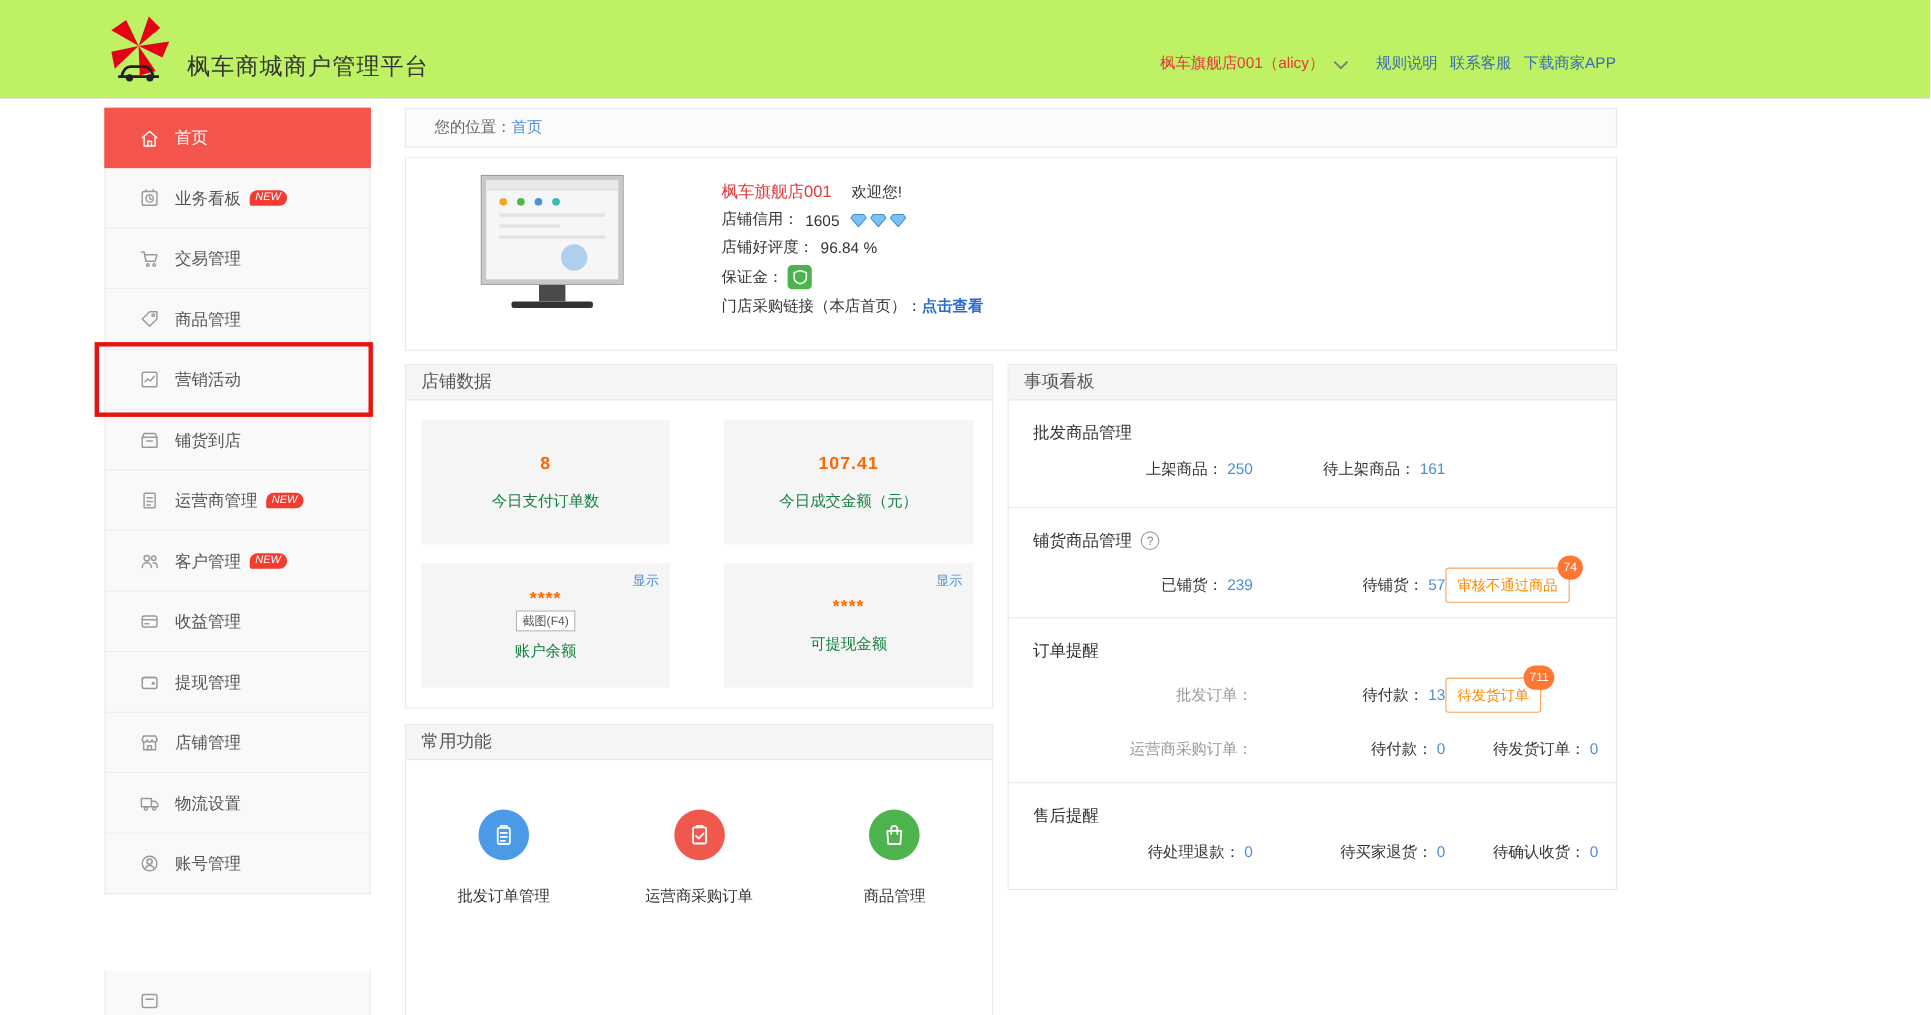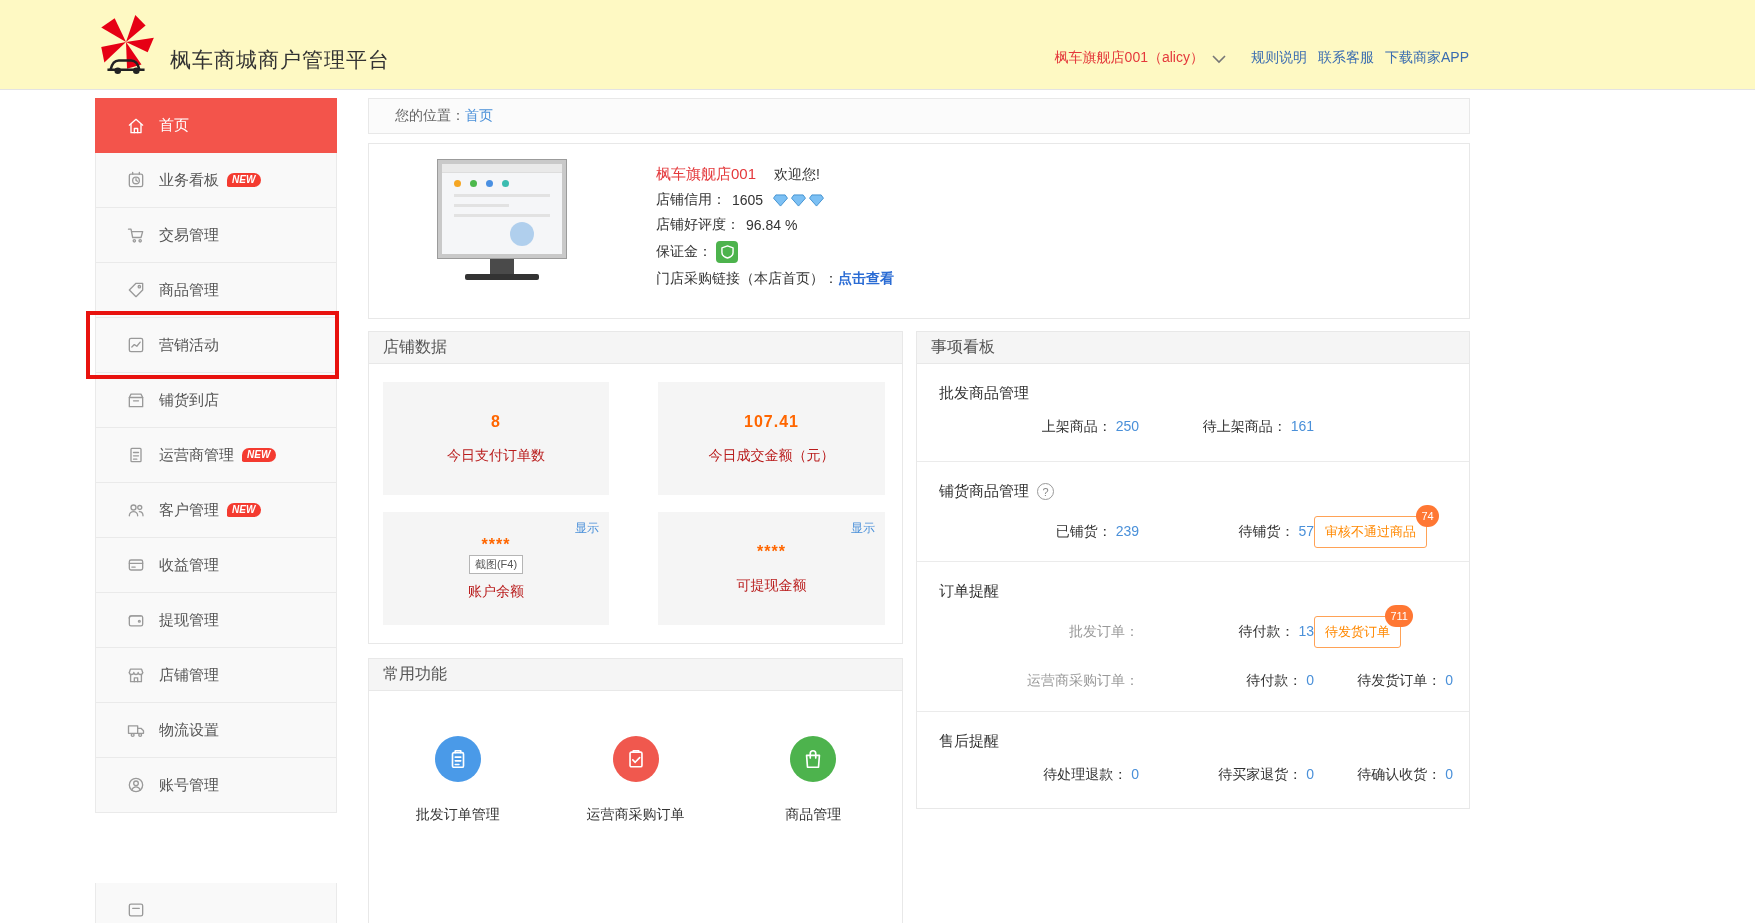--- a/index.html
+++ b/index.html
@@ -1,36 +1,36 @@
 <!DOCTYPE html>
 <html><head>
 <meta charset="utf-8">
 <title>枫车商城商户管理平台</title>
 <style>
   * { margin:0; padding:0; box-sizing:border-box; }
   body { background:#fff; font-family:"Liberation Sans","DejaVu Sans",sans-serif; }
   .page { position:relative; width:1755px; height:923px; background:#fff; overflow:hidden; color:#333; }
 
   
-  .header { position:absolute; left:0; top:0; width:1755px; height:90px; background:#fef9c3; border-bottom:1px solid #e3e3e3; }
+  .header { position:absolute; left:0; top:0; width:1755px; height:90px; background:#bef264; border-bottom:1px solid #e3e3e3; }
   .logo { position:absolute; left:93px; top:10px; width:66px; height:70px; }
   .app-title { position:absolute; left:170px; top:46px; font-size:21px; color:#333; letter-spacing:1px; }
   .header-right { position:absolute; right:286px; top:49px; display:flex; align-items:center; font-size:14px; white-space:nowrap; }
   .account { color:#e4393c; cursor:pointer; }
   .chev { margin:2px 14px 0 8px; display:inline-flex; cursor:pointer; }
   .hlink { color:#3a6cb0; text-decoration:none; margin-left:11px; cursor:pointer; }
 
   
   .sidebar { position:absolute; left:95px; top:98px; width:242px; }
   .side-item { height:55px; background:#f9f9f9; border:1px solid #eaeaea; border-top:none; display:flex; align-items:center; padding-left:30px; font-size:15px; color:#555; cursor:pointer; }
   .side-item:first-child { border-top:1px solid #eaeaea; }
   .side-item .sicon { width:20px; height:20px; margin-right:13px; color:#9a9a9a; display:inline-flex; }
   .side-item.active { background:#f3544b; color:#fff; border-color:#f3544b; }
   .side-item.active .sicon { color:#fff; }
-  .new-badge { margin-left:8px; background:#f43b30; color:#fff; font-size:10px; font-style:italic; font-weight:bold; padding:2px 6px 2px 5px; border-radius:8px 8px 8px 2px; line-height:1; }
+  .new-badge { margin-left:8px; background:#f43b30; color:#fff; font-size:10px; font-style:italic; font-weight:normal; padding:2px 6px 2px 5px; border-radius:8px 8px 8px 2px; line-height:1; }
   .side-item.partial { margin-top:70px; }
 
   
   .annotation { position:absolute; left:86px; top:311px; width:253px; height:68px; border:4px solid #e8120e; z-index:9; pointer-events:none; }
 
   
   .main { position:absolute; left:368px; top:98px; width:1102px; }
   .breadcrumb { height:36px; border:1px solid #e8e8e8; background:#fbfbfb; display:flex; align-items:center; padding-left:26px; font-size:14px; color:#666; }
   .breadcrumb a { color:#4a90d9; text-decoration:none; cursor:pointer; }
 
@@ -56,21 +56,21 @@
 
   
   .columns { display:flex; gap:13px; margin-top:12px; align-items:flex-start; }
   .left-col { width:535px; }
   .panel { border:1px solid #e8e8e8; background:#fff; }
   .panel-head { height:32px; background:#f5f5f5; border-bottom:1px solid #e8e8e8; display:flex; align-items:center; padding-left:14px; font-size:16px; color:#555; }
 
   .cards { padding:18px 14px; display:grid; grid-template-columns:226px 227px; column-gap:49px; row-gap:17px; }
   .stat-card { height:113px; background:#f5f5f5; position:relative; display:flex; flex-direction:column; align-items:center; justify-content:center; }
   .stat-value { color:#f60; font-size:16px; font-weight:bold; letter-spacing:1px; }
-  .stat-label { color:#b91c1c; font-size:14px; margin-top:16px; }
+  .stat-label { color:#15803d; font-size:14px; margin-top:16px; }
   .show-link { position:absolute; top:8px; right:10px; color:#4a90d9; font-size:12px; text-decoration:none; cursor:pointer; }
   .shot-tip { border:1px solid #b5b5b5; background:#fff; color:#555; font-size:11px; padding:1px 5px; margin-top:1px; }
 
   .func-panel { margin-top:14px; }
   .funcs { display:flex; padding-top:45px; min-height:258px; }
   .func { width:181px; display:flex; flex-direction:column; align-items:center; cursor:pointer; }
   .func-circle { width:46px; height:46px; border-radius:50%; display:flex; align-items:center; justify-content:center; }
   .func-label { margin-top:24px; font-size:14px; color:#333; }
 
   

